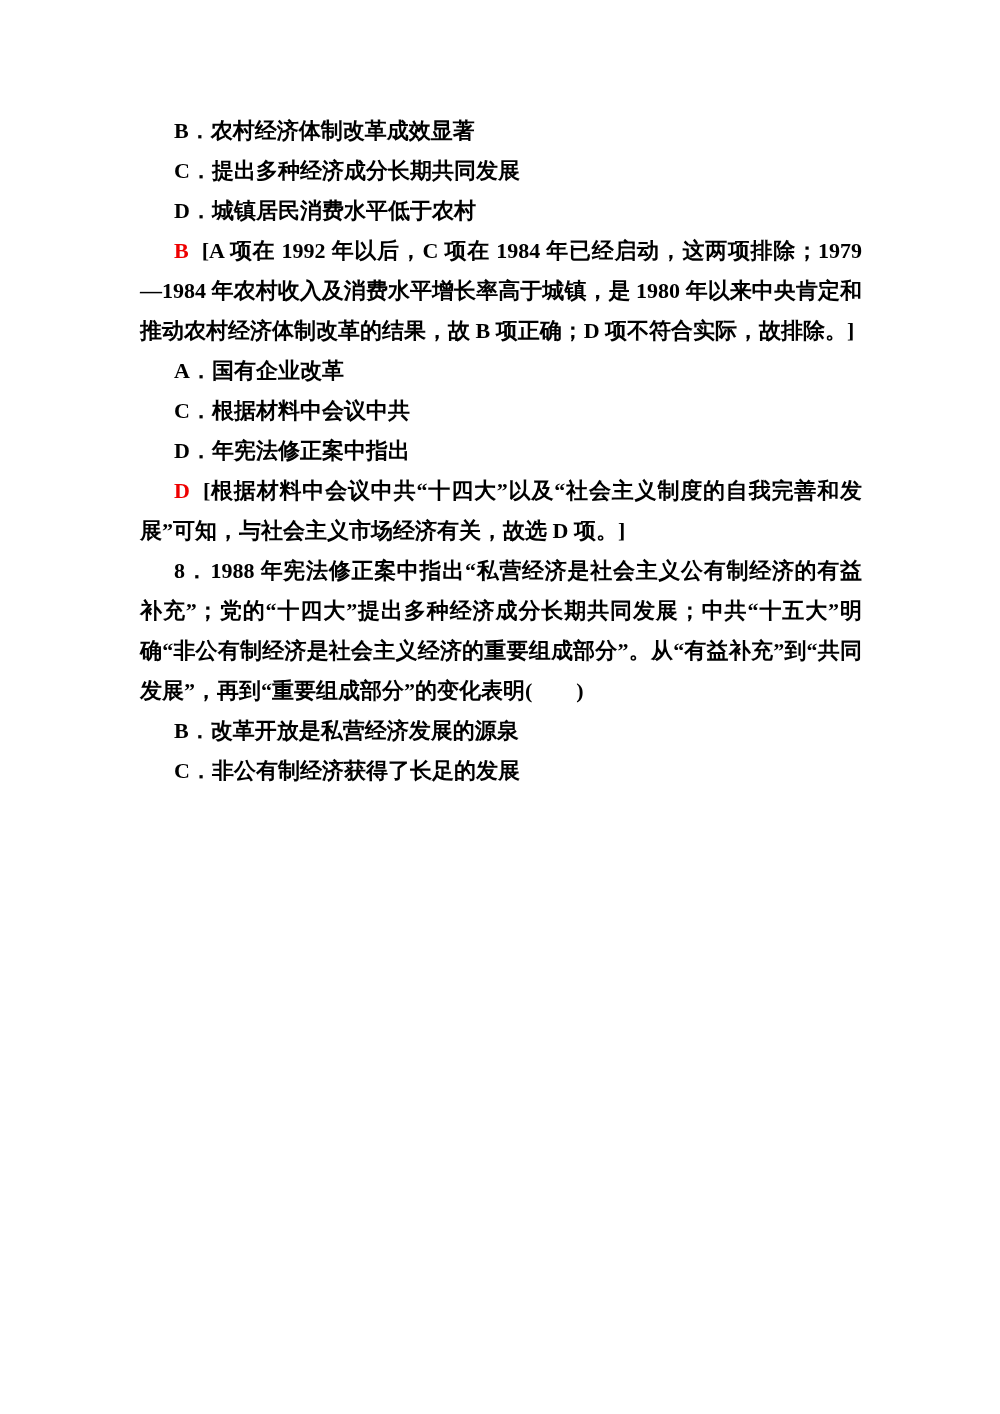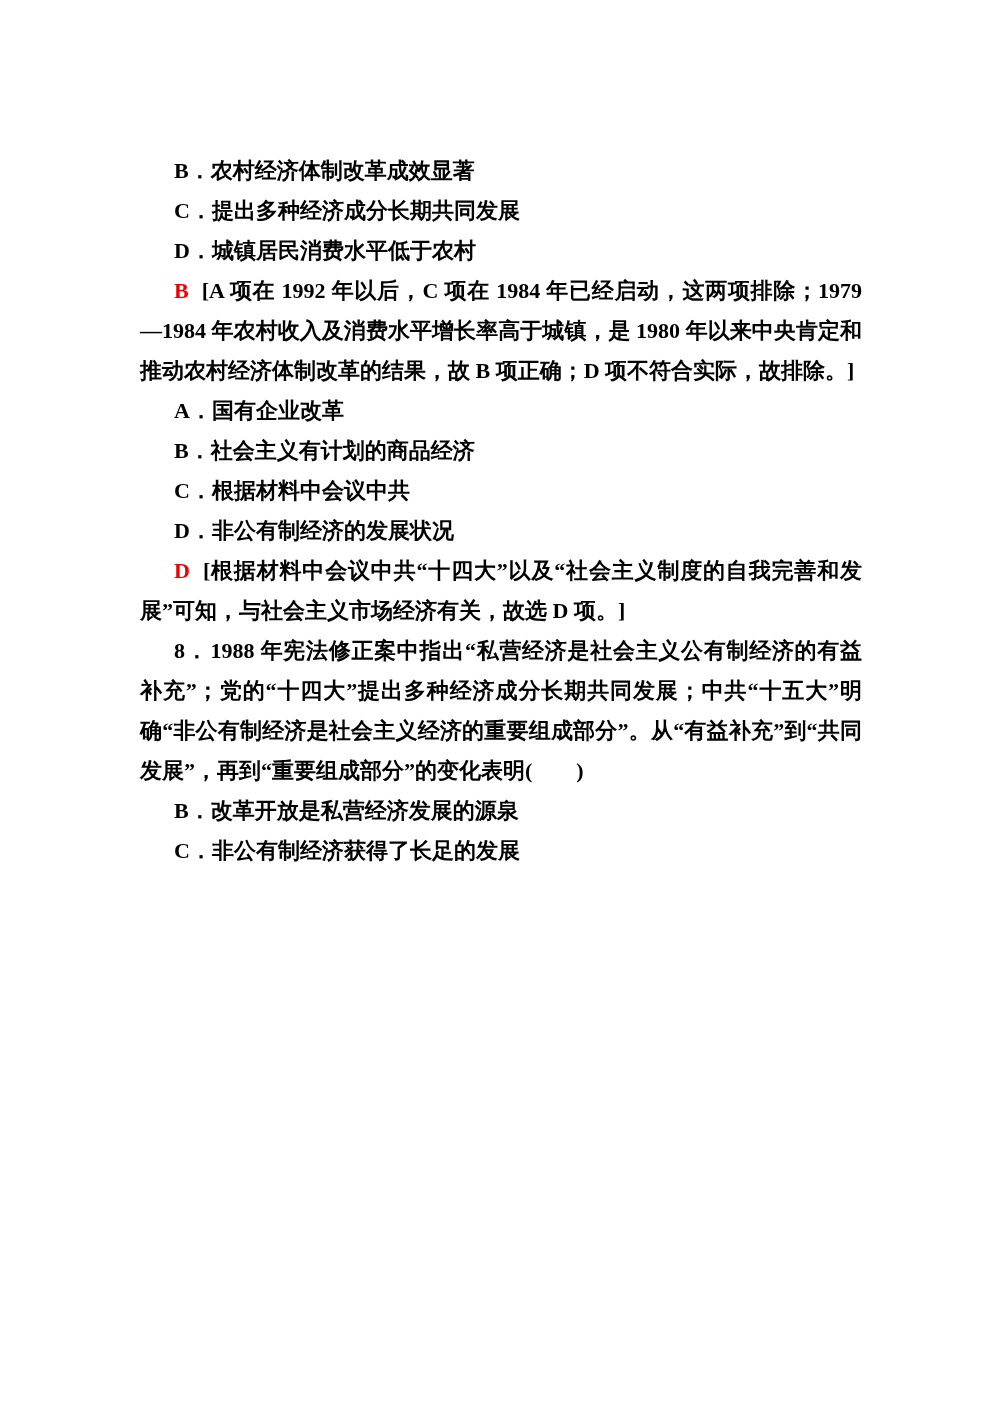--- a/index.html
+++ b/index.html
@@ -15,21 +15,20 @@
     left: 140px;
     top: 111px;
     width: 722px;
     font-family: "Liberation Serif", "DejaVu Serif", serif;
     font-weight: bold;
     font-size: 22px;
     line-height: 40px;
     color: #000000;
     text-align: justify;
     text-justify: inter-ideograph;
-    margin-top: 40px;
   }
   .para {
     margin: 0;
     text-indent: 34px;
   }
   .option-line {
     margin: 0;
     padding-left: 34px;
     text-align: left;
   }
@@ -48,23 +47,22 @@
   <div class="content">
 
     <div class="option-line">B．农村经济体制改革成效显著</div>
     <div class="option-line">C．提出多种经济成分长期共同发展</div>
     <div class="option-line">D．城镇居民消费水平低于农村</div>
 
     <div class="para"><span class="ans-letter">B</span><span>[A 项在 1992 年以后，C 项在 1984 年已经启动，这两项排除；1979—1984 年农村收入及消费水平增长率高于城镇，是 1980 年以来中央肯定和推动农村经济体制改革的结果，故 B 项正确；D 项不符合实际，故排除。]</span></div>
 
 
     <div class="option-line">A．国有企业改革</div>
-    <div class="option-line">B．社会主义有计划的商品经济</div>
     <div class="option-line">C．根据材料中会议中共</div>
-    <div class="option-line">D．非公有制经济的发展状况</div>
+    <div class="option-line">D．年宪法修正案中指出</div>
 
     <div class="para"><span class="ans-letter">D</span><span>[根据材料中会议中共“十四大”以及“社会主义制度的自我完善和发展”可知，与社会主义市场经济有关，故选 D 项。]</span></div>
 
     <div class="para"><span class="q-number">8．</span><span>1988 年宪法修正案中指出“私营经济是社会主义公有制经济的有益补充”；党的“十四大”提出多种经济成分长期共同发展；中共“十五大”明确“非公有制经济是社会主义经济的重要组成部分”。从“有益补充”到“共同发展”，再到“重要组成部分”的变化表明(　　)</span></div>
 
     <div class="option-line">B．改革开放是私营经济发展的源泉</div>
     <div class="option-line">C．非公有制经济获得了长足的发展</div>
 
 
   </div>

